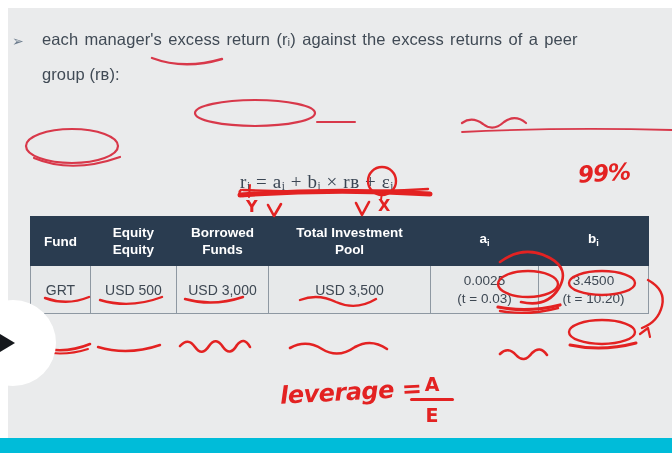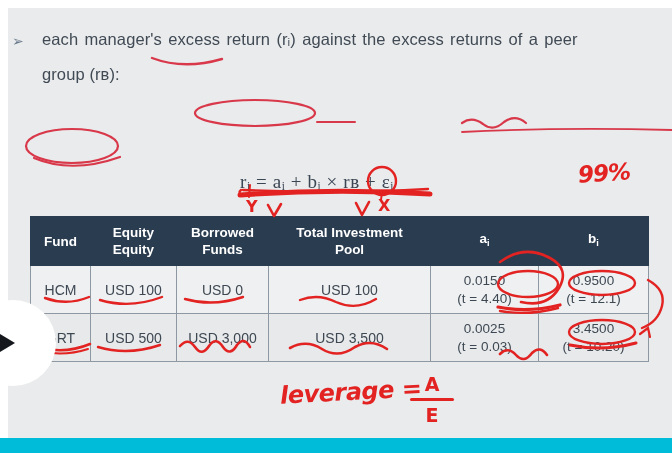--- a/index.html
+++ b/index.html
@@ -216,34 +216,20 @@
         <th class="c-tip">
           <span>Total Investment</span><br>
           <span>Pool</span>
         </th>
         <th class="c-a"><span>a</span><sub>i</sub></th>
         <th class="c-b"><span>b</span><sub>i</sub></th>
       </tr>
     </thead>
     <tbody>
       <tr>
-        <td>HCM</td>
-        <td>USD 100</td>
-        <td>USD 0</td>
-        <td>USD 100</td>
-        <td>
-          <span class="cell-sub">0.0150</span>
-          <span class="cell-sub">(t = 4.40)</span>
-        </td>
-        <td>
-          <span class="cell-sub">0.9500</span>
-          <span class="cell-sub">(t = 12.1)</span>
-        </td>
-      </tr>
-      <tr>
         <td class="alt">GRT</td>
         <td class="alt">USD 500</td>
         <td class="alt">USD 3,000</td>
         <td class="alt">USD 3,500</td>
         <td class="alt">
           <span class="cell-sub">0.0025</span>
           <span class="cell-sub">(t = 0.03)</span>
         </td>
         <td class="alt">
           <span class="cell-sub">3.4500</span>

